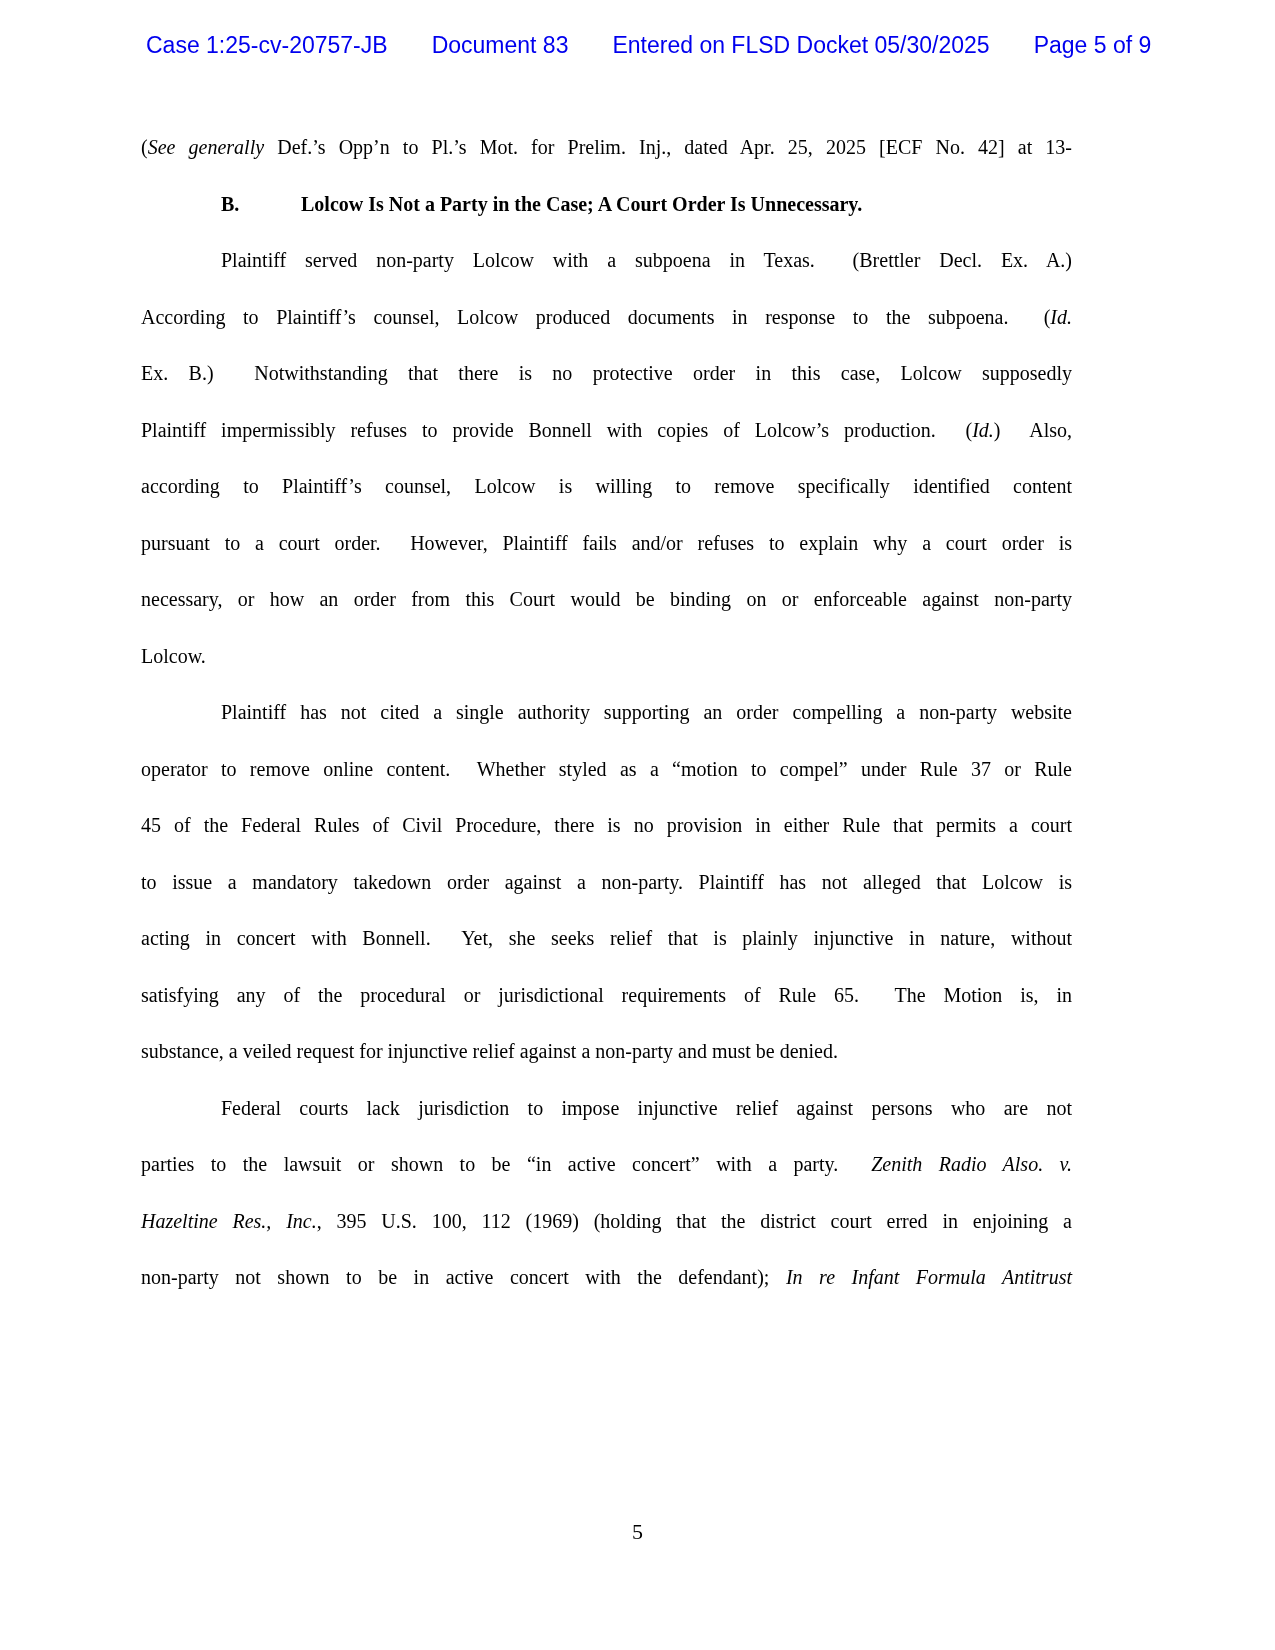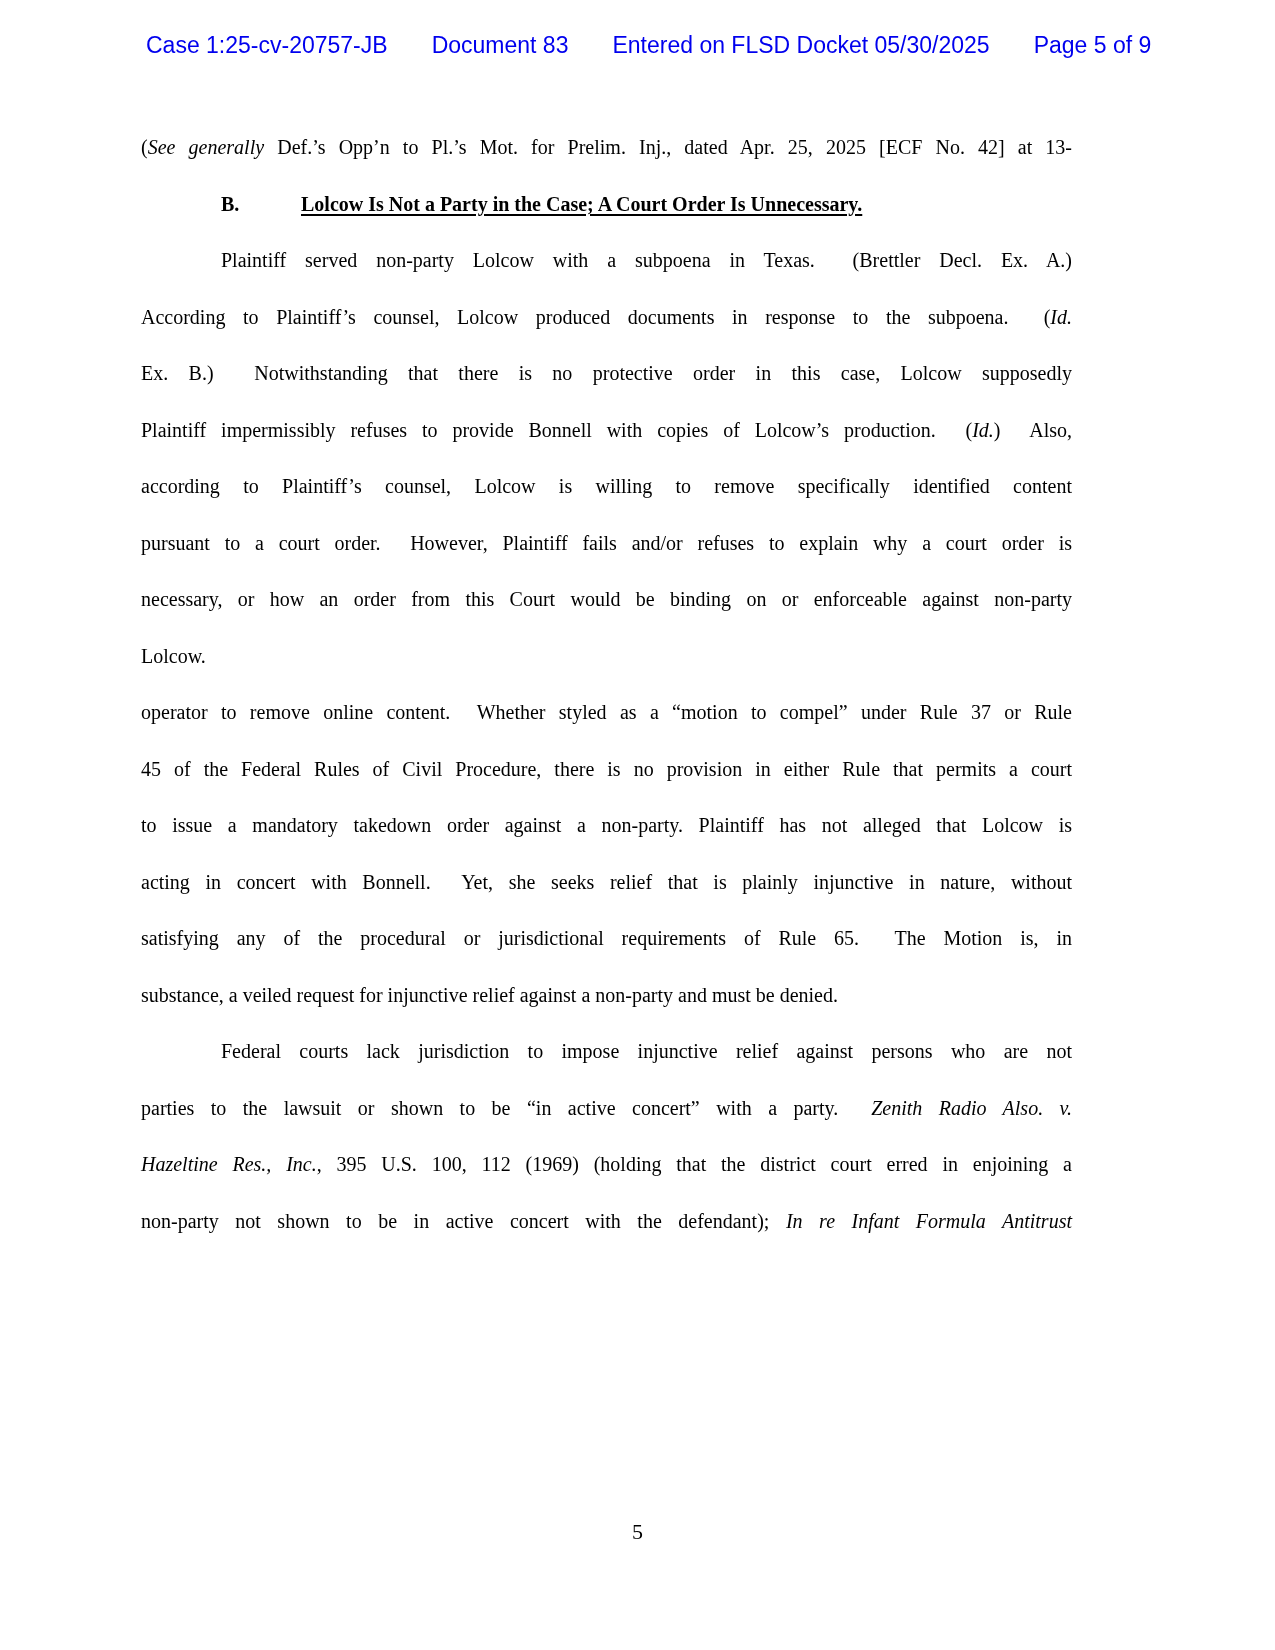--- a/index.html
+++ b/index.html
@@ -38,21 +38,21 @@
     height: 56.5px;
     text-align: justify;
     text-align-last: justify;
   }
   .line.noj { text-align-last: left; }
   .line.indent { text-indent: 80px; }
   .it { font-style: italic; }
 
   .line.heading { font-weight: bold; text-indent: 80px; }
   .h-label { display: inline-block; width: 80px; text-indent: 0; }
-  .h-title { text-decoration: underline; text-decoration-thickness: 2px; text-underline-offset: 3px; }
+  .h-title { text-decoration-thickness: 2px; text-underline-offset: 3px; }
 
   .doc-footer {
     position: absolute;
     left: 0; top: 1512px;
     width: 1275px;
     text-align: center;
     font-size: 22px;
     line-height: 40px;
   }
 </style>
@@ -77,20 +77,21 @@
         <div class="line indent"><span>Plaintiff served non-party Lolcow with a subpoena in Texas.&nbsp; (Brettler Decl. Ex. A.)</span></div>
         <div class="line"><span>According to Plaintiff’s counsel, Lolcow produced documents in response to the subpoena.&nbsp; (</span><span class="it">Id.</span></div>
         <div class="line"><span>Ex. B.)&nbsp; Notwithstanding that there is no protective order in this case, Lolcow supposedly</span></div>
         <div class="line"><span>Plaintiff impermissibly refuses to provide Bonnell with copies of Lolcow’s production.&nbsp; (</span><span class="it">Id.</span><span>)&nbsp; Also,</span></div>
         <div class="line"><span>according to Plaintiff’s counsel, Lolcow is willing to remove specifically identified content</span></div>
         <div class="line"><span>pursuant to a court order.&nbsp; However, Plaintiff fails and/or refuses to explain why a court order is</span></div>
         <div class="line"><span>necessary, or how an order from this Court would be binding on or enforceable against non-party</span></div>
         <div class="line noj"><span>Lolcow.</span></div>
       </div>
       <div class="para">
+        <div class="line indent"><span>Plaintiff has not cited a single authority supporting an order compelling a non-party website</span></div>
         <div class="line"><span>operator to remove online content.&nbsp; Whether styled as a “motion to compel” under Rule 37 or Rule</span></div>
         <div class="line"><span>45 of the Federal Rules of Civil Procedure, there is no provision in either Rule that permits a court</span></div>
         <div class="line"><span>to issue a mandatory takedown order against a non-party. Plaintiff has not alleged that Lolcow is</span></div>
         <div class="line"><span>acting in concert with Bonnell.&nbsp; Yet, she seeks relief that is plainly injunctive in nature, without</span></div>
         <div class="line"><span>satisfying any of the procedural or jurisdictional requirements of Rule 65.&nbsp; The Motion is, in</span></div>
         <div class="line noj"><span>substance, a veiled request for injunctive relief against a non-party and must be denied.</span></div>
       </div>
       <div class="para">
         <div class="line indent"><span>Federal courts lack jurisdiction to impose injunctive relief against persons who are not</span></div>
         <div class="line"><span>parties to the lawsuit or shown to be “in active concert” with a party.&nbsp; </span><span class="it">Zenith Radio Also. v.</span></div>

